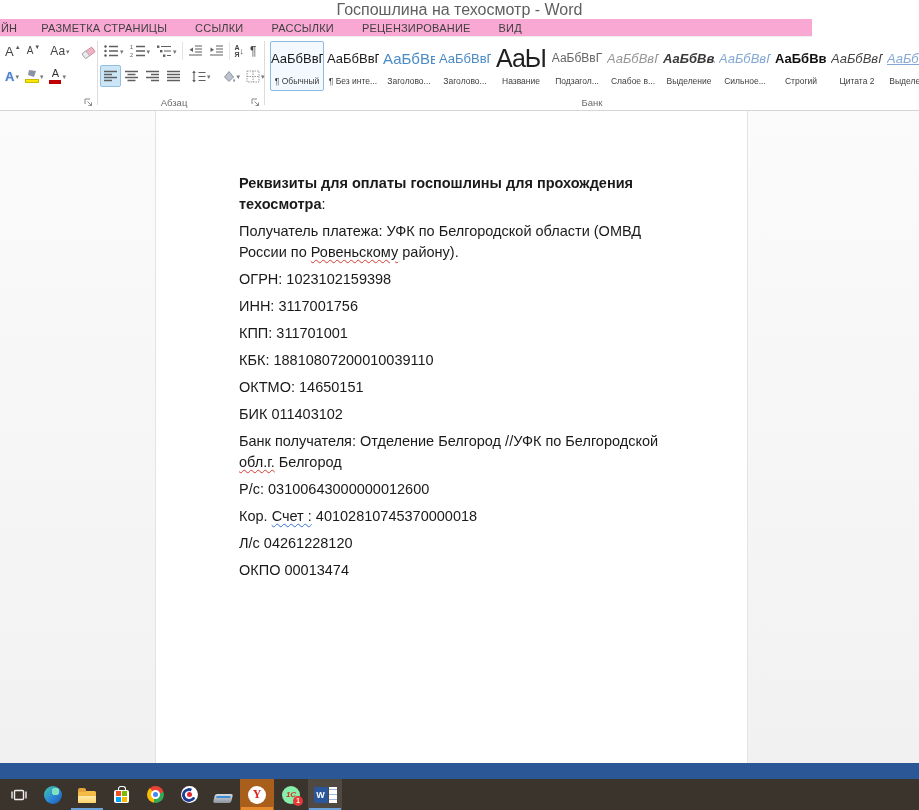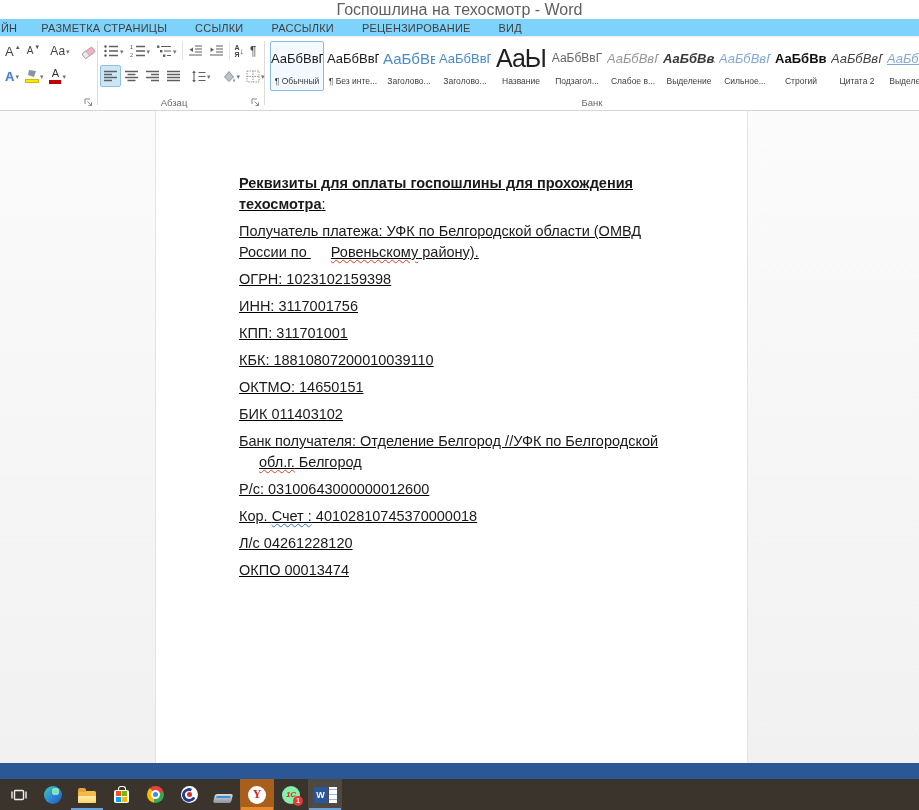--- a/index.html
+++ b/index.html
@@ -5,21 +5,21 @@
   html,body{margin:0;padding:0;background:#fff;}
   *{box-sizing:border-box;font-family:"Liberation Sans",sans-serif;}
   .screen{position:relative;width:919px;height:810px;overflow:hidden;background:#fff;}
 
   
   .titlebar{position:absolute;top:0;left:0;width:919px;height:19px;background:#fff;
     display:flex;align-items:center;justify-content:center;}
   .titlebar span{font-size:16px;color:#5f5f5f;}
 
   
-  .tabrow{position:absolute;top:19px;left:0;width:919px;height:18px;background:#7dd3fc;
+  .tabrow{position:absolute;top:19px;left:0;width:812px;height:18px;background:#f9a8d4;
     display:flex;align-items:center;border-bottom:1px solid #ededed;}
   .tab{font-size:11px;color:#3f3f3f;padding:0 14px;letter-spacing:.2px;cursor:default;white-space:nowrap;}
   .tab:first-child{padding-left:1px;padding-right:10px;}
 
   
   .ribbon{position:absolute;top:38px;left:0;width:919px;height:73px;background:#fff;
     border-bottom:1px solid #d5d5d5;display:flex;}
   .rgroup{position:relative;height:72px;}
   .rsep{width:1px;height:64px;margin-top:3px;background:#dcdcdc;flex:none;}
   .grouplabel{position:absolute;bottom:2px;left:0;right:14px;text-align:center;
@@ -62,24 +62,24 @@
   .st-intense{font-style:italic;color:#84a8d6;}
   .st-strong{font-weight:700;color:#101010;}
   .st-quote{font-style:italic;color:#444;}
   .st-intense_quote{font-style:italic;color:#84a8d6;text-decoration:underline;}
 
   
   .docarea{position:absolute;top:111px;left:0;width:919px;height:652px;
     background:linear-gradient(#fbfbfb,#f1f1f1);}
   .page{position:absolute;top:0;left:155px;width:593px;height:652px;background:#fff;
     border-left:1px solid #e3e3e3;border-right:1px solid #e3e3e3;}
-  .doctext{padding:62px 0 0 83px;width:523px;text-decoration:underline;}
+  .doctext{padding:62px 0 0 83px;width:523px;}
   .docp{margin:0 0 6px 0;font-size:14.5px;line-height:21px;color:#1a1a1a;width:440px;}
   .docp b{font-weight:700;}
-  .sp-red{text-decoration:underline wavy #d63b2f;text-decoration-thickness:1px;text-underline-offset:2px;margin-left:20px;}
+  .sp-red{text-decoration:underline wavy #d63b2f;text-decoration-thickness:1px;text-underline-offset:2px;}
   .sp-blue{text-decoration:underline wavy #2f6fd6;text-decoration-thickness:1px;text-underline-offset:2px;}
 
   
   .statusbar{position:absolute;top:763px;left:0;width:919px;height:16px;background:#2b5797;}
 
   
   .taskbar{position:absolute;top:779px;left:0;width:919px;height:31px;background:#3a342c;
     display:flex;align-items:stretch;padding-left:2px;}
   .tbcell{width:34px;height:31px;display:flex;align-items:center;justify-content:center;
     position:relative;flex:none;}

